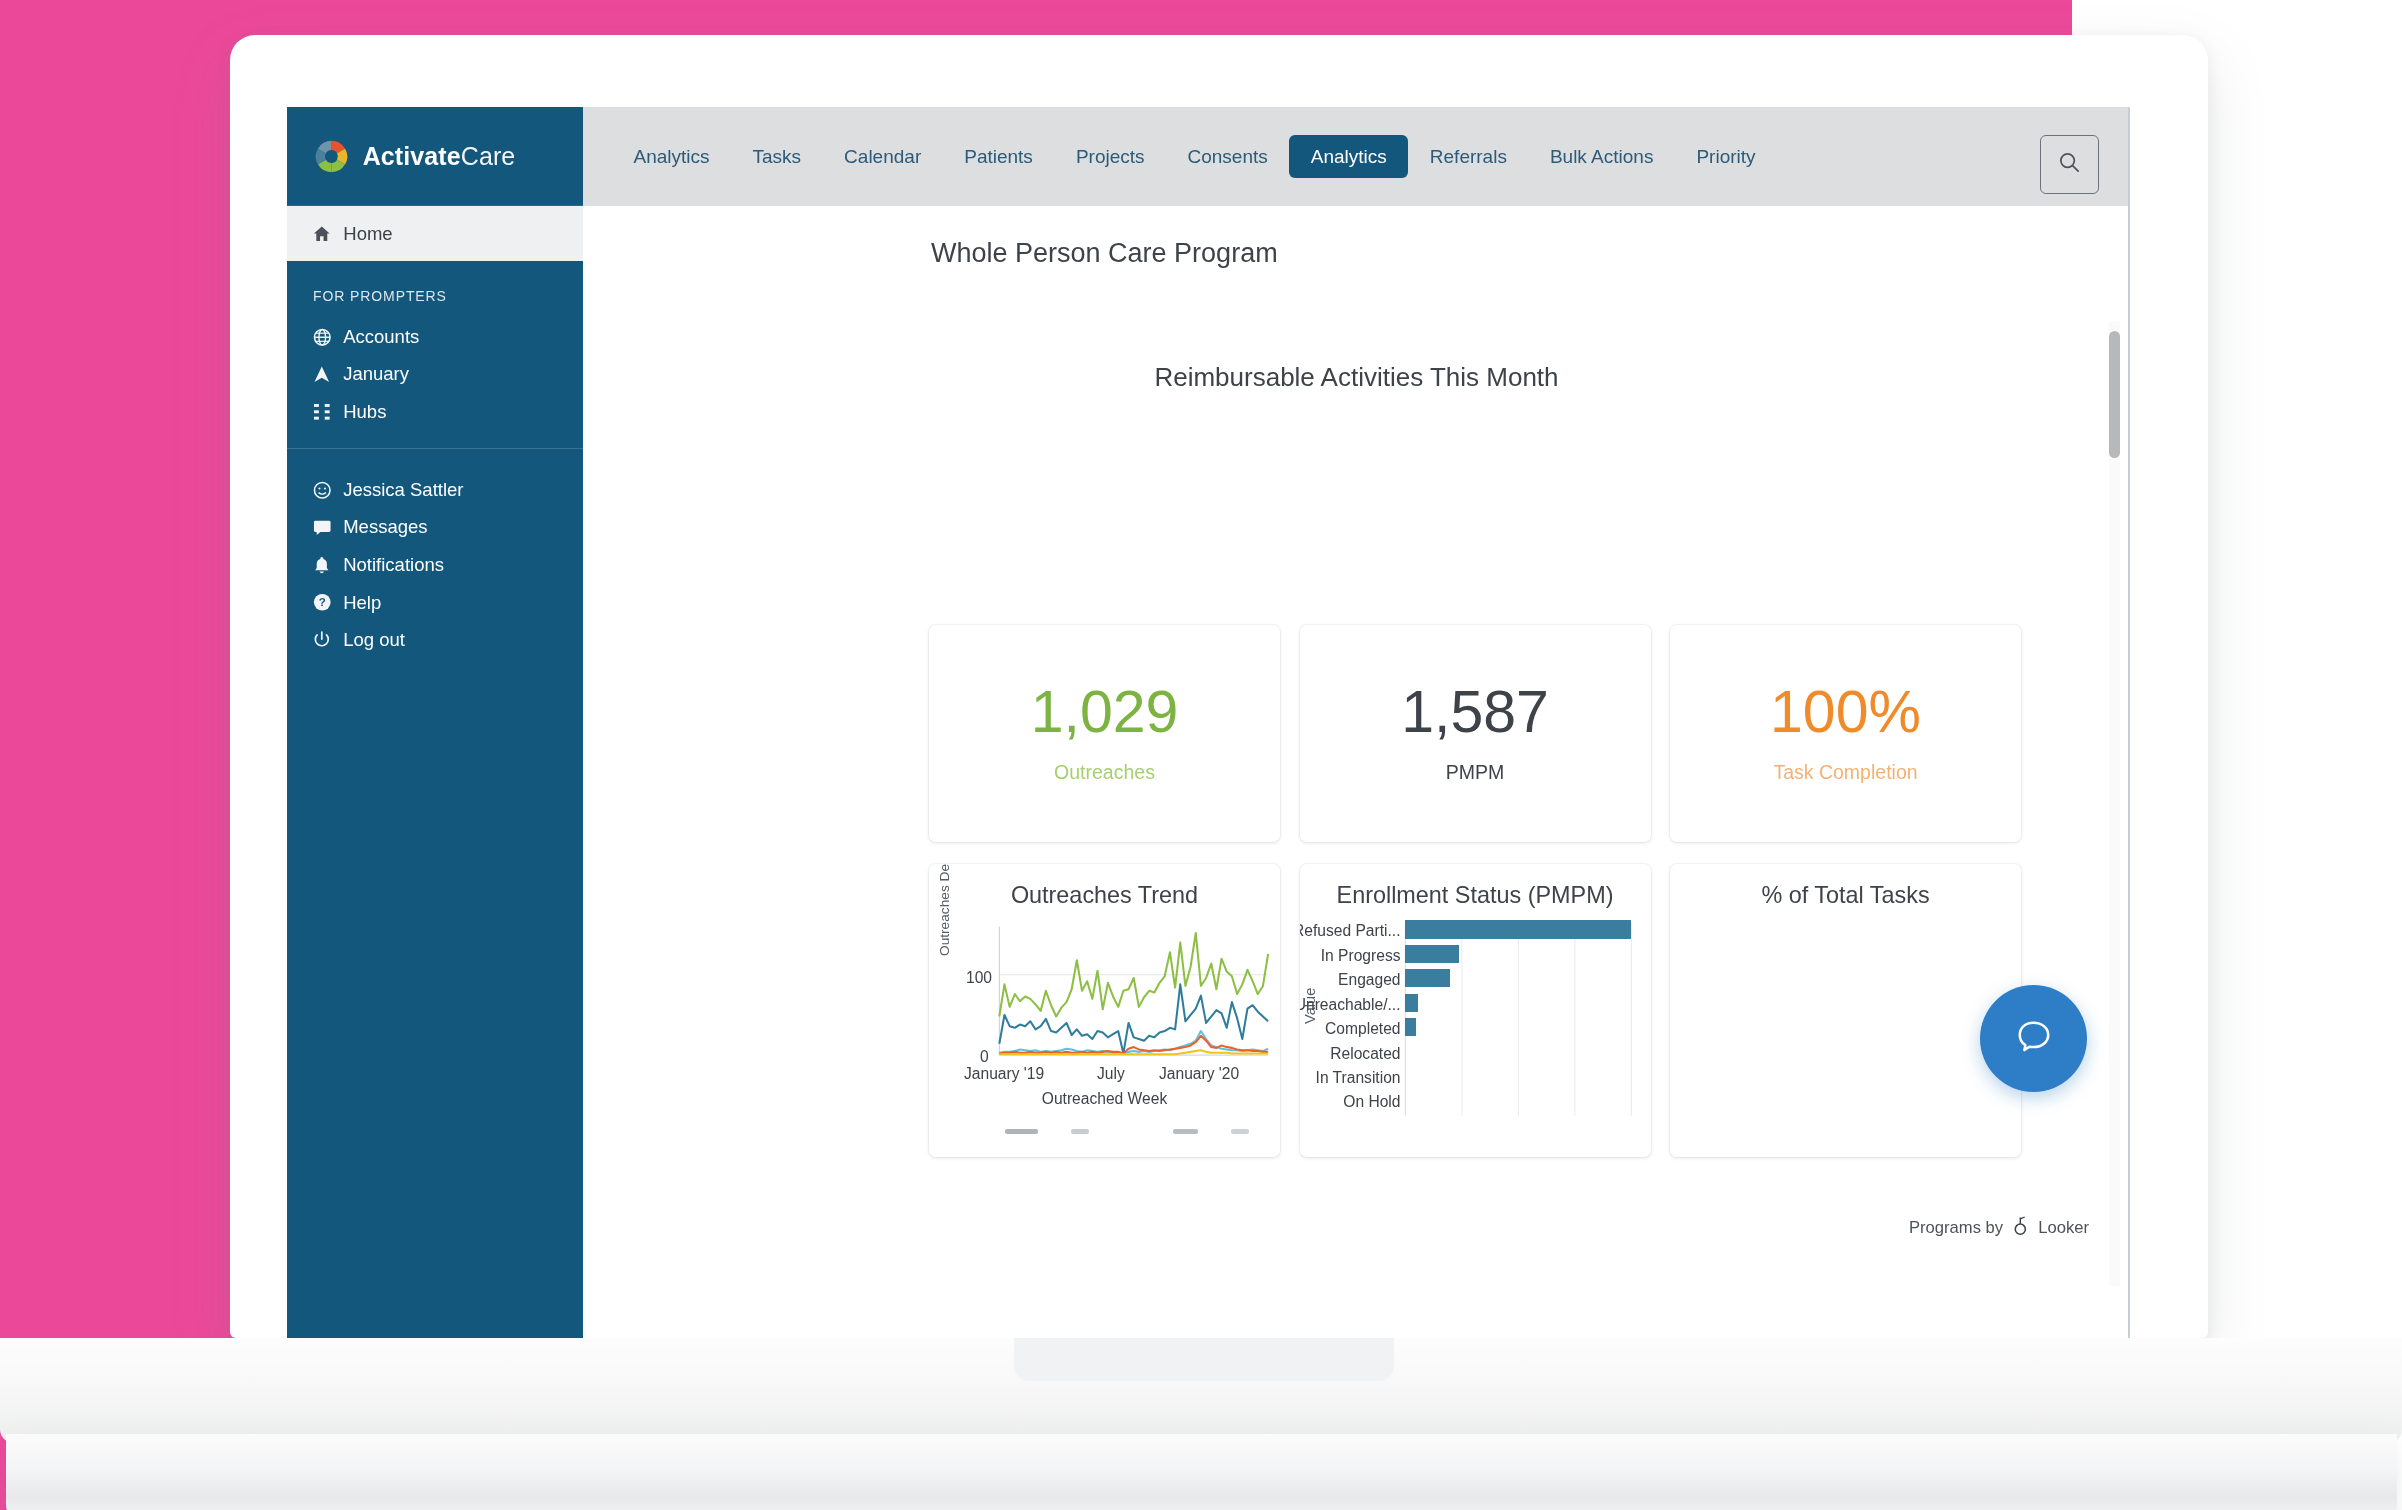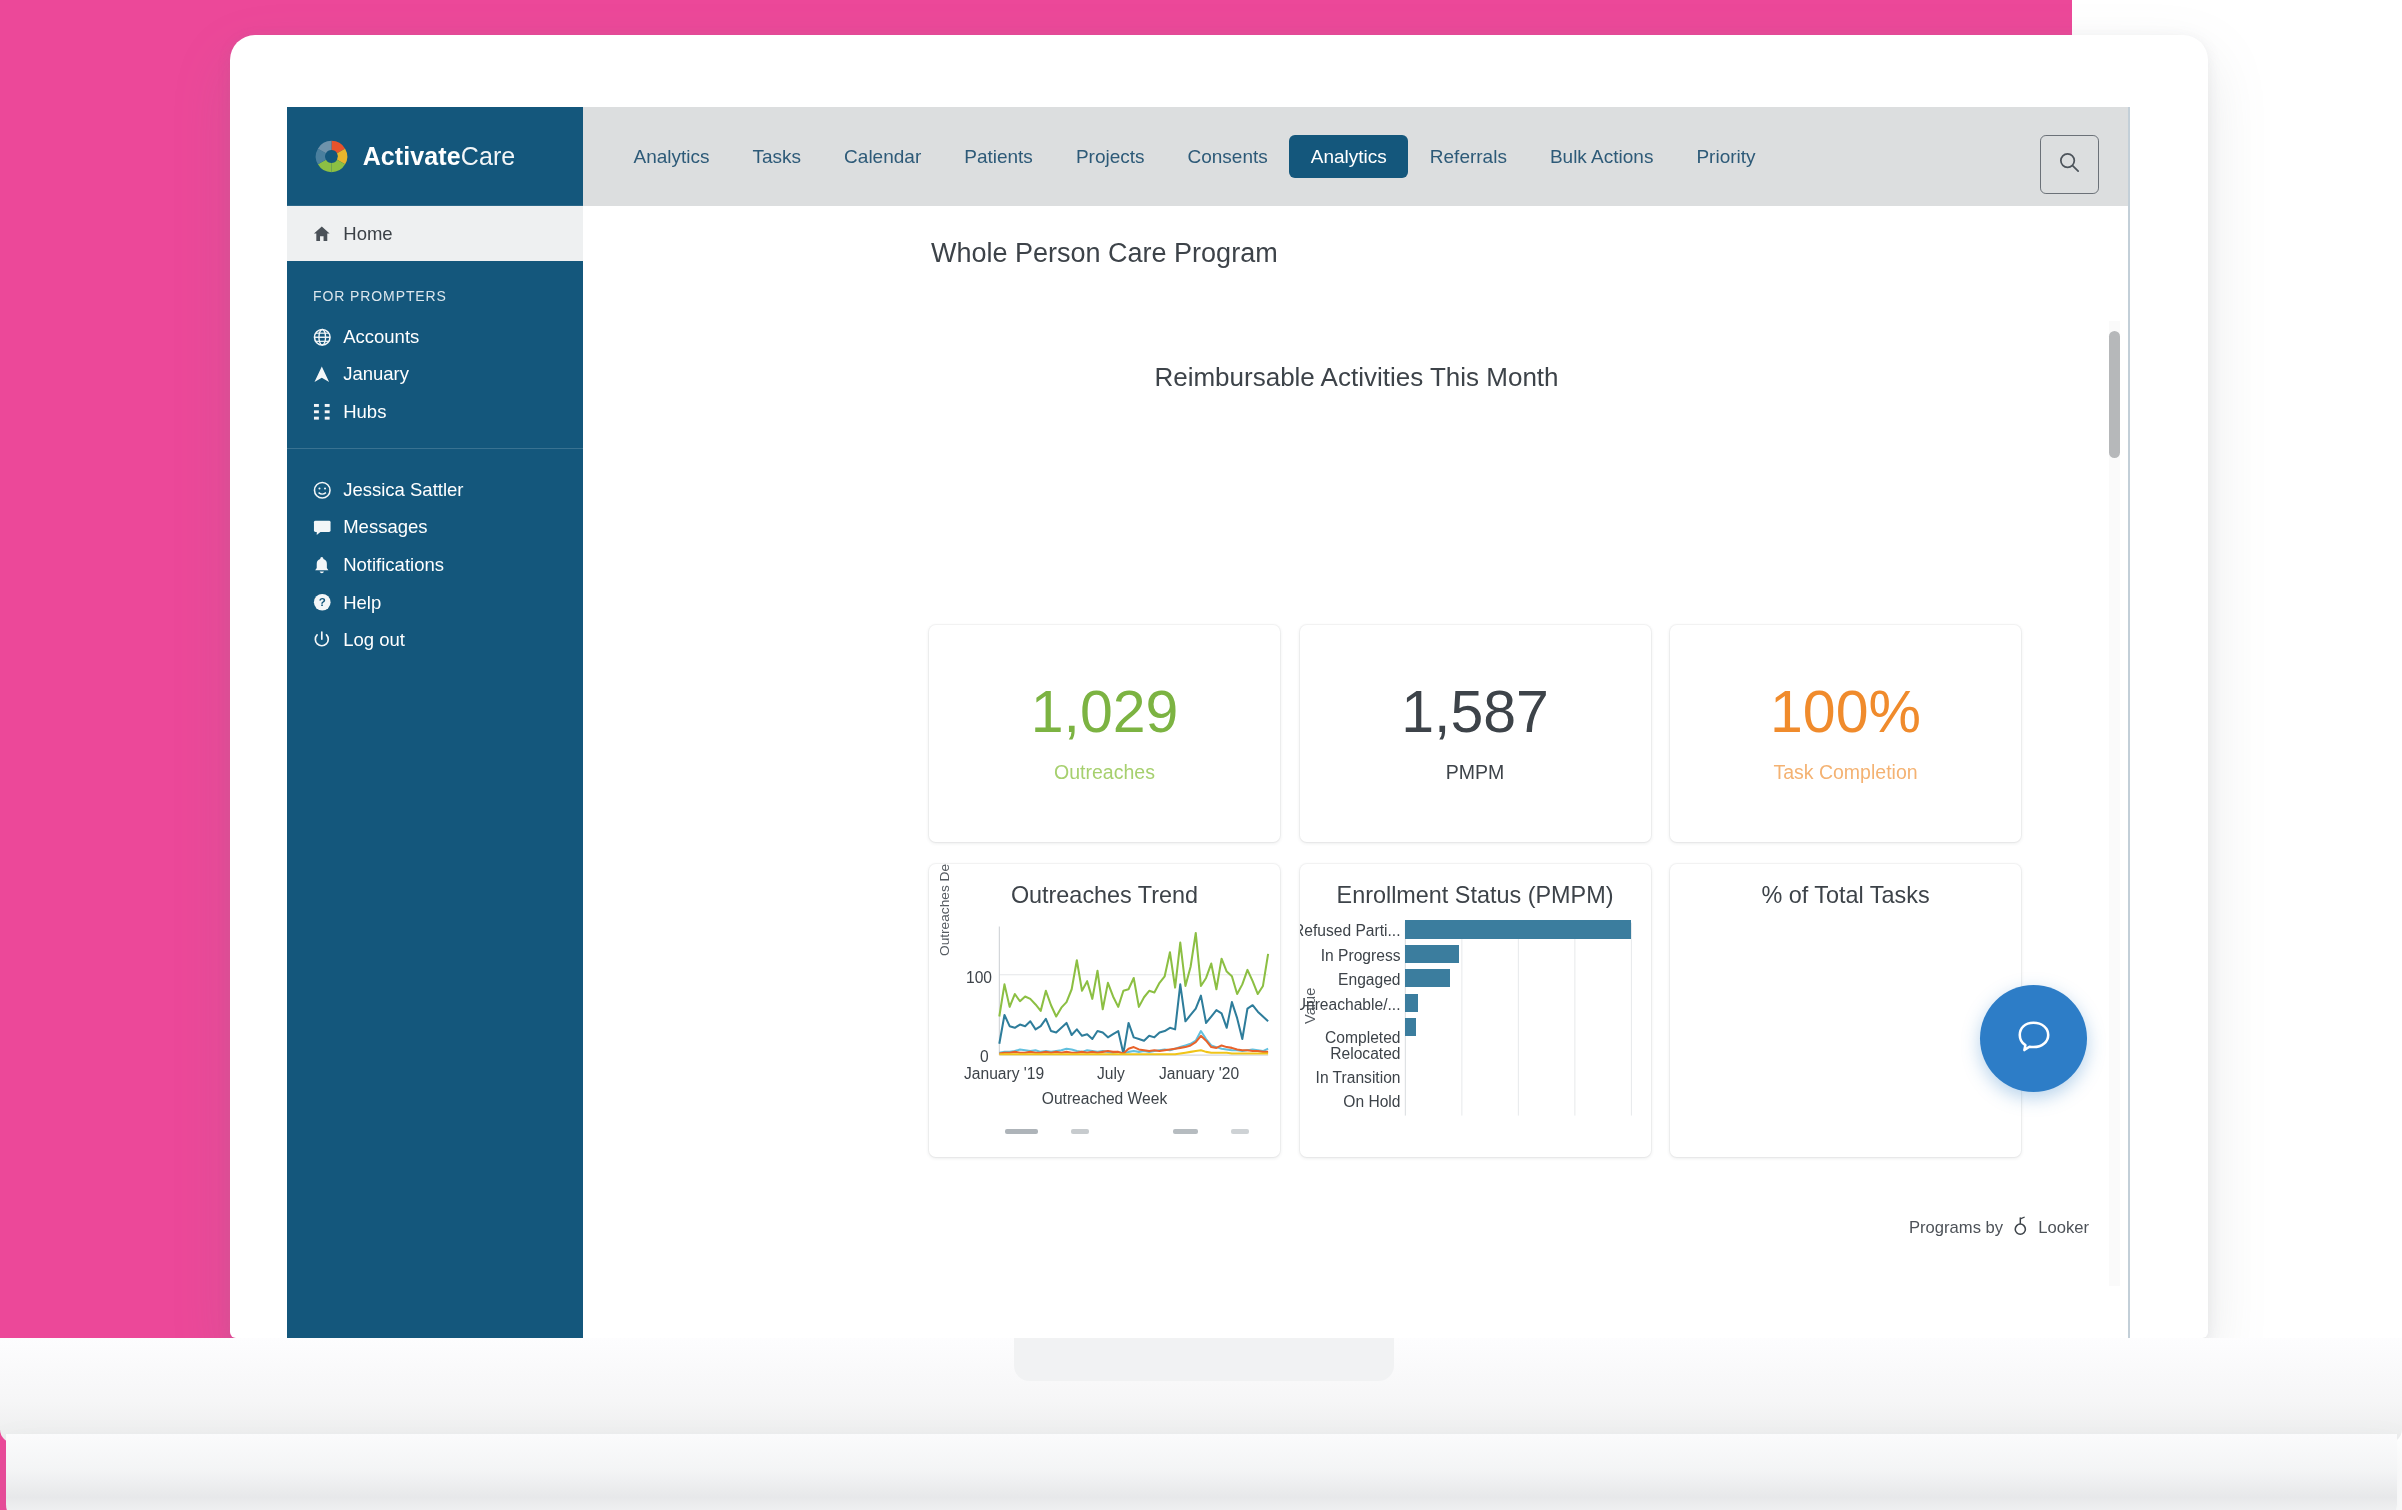--- a/index.html
+++ b/index.html
@@ -436,21 +436,21 @@
               <line x1="108" y1="14" x2="108" y2="212" stroke="#d8dbde" stroke-width="1"></line>
               <line x1="166" y1="14" x2="166" y2="212" stroke="#e6e8ea" stroke-width="1"></line>
               <line x1="224" y1="14" x2="224" y2="212" stroke="#e6e8ea" stroke-width="1"></line>
               <line x1="282" y1="14" x2="282" y2="212" stroke="#e6e8ea" stroke-width="1"></line>
               <line x1="340" y1="14" x2="340" y2="212" stroke="#e6e8ea" stroke-width="1"></line>
             </svg>
             <div class="bar-label" style="top:13.7px;">Refused Parti...</div>
             <div class="bar-label" style="top:38px;">In Progress</div>
             <div class="bar-label" style="top:62px;">Engaged</div>
             <div class="bar-label" style="top:87px;">Unreachable/...</div>
-            <div class="bar-label" style="top:120px;">Completed</div>
+            <div class="bar-label" style="top:111px;">Completed</div>
             <div class="bar-label" style="top:136px;">Relocated</div>
             <div class="bar-label" style="top:160px;">In Transition</div>
             <div class="bar-label" style="top:184px;">On Hold</div>
             <div class="bar" id="ebar0" style="top: 11.7px; width: 226px; background: rgb(59, 125, 158);"></div>
             <div class="bar" id="ebar1" style="top: 36px; width: 54px; background: rgb(59, 125, 158);"></div>
             <div class="bar" id="ebar2" style="top: 60px; width: 45px; background: rgb(59, 125, 158);"></div>
             <div class="bar" id="ebar3" style="top: 85px; width: 13.6px; background: rgb(59, 125, 158);"></div>
             <div class="bar" id="ebar4" style="top: 109px; width: 11.3px; background: rgb(59, 125, 158);"></div>
 
           </div>

